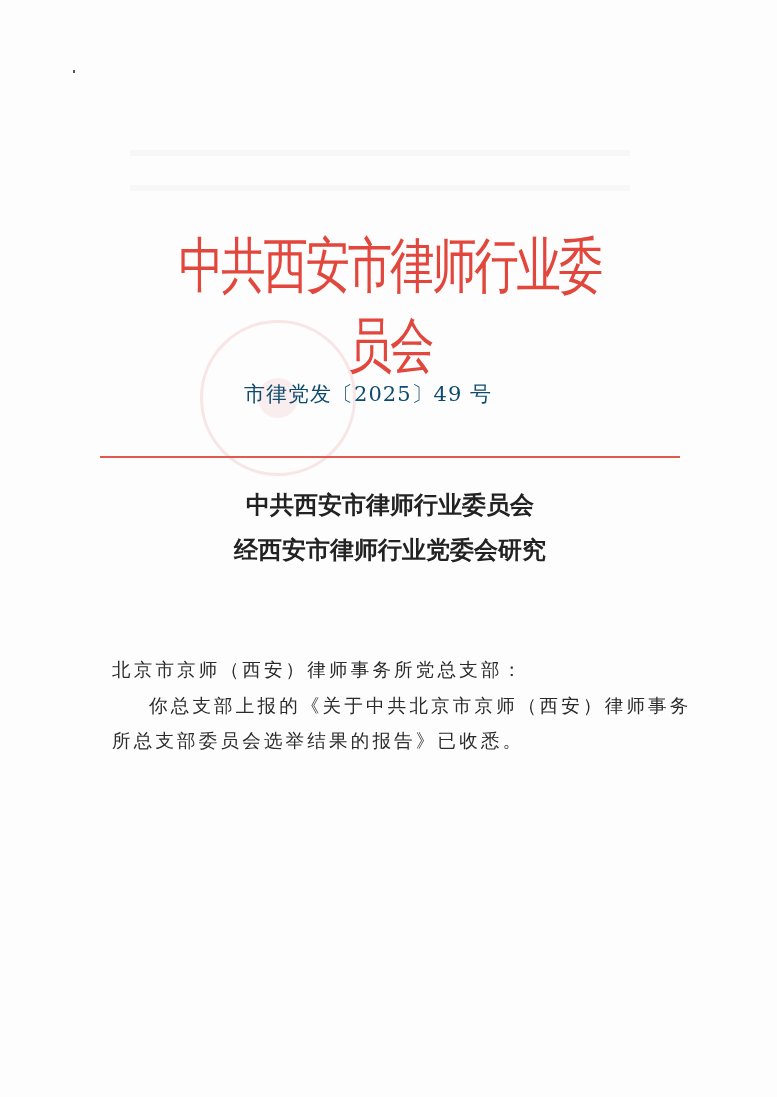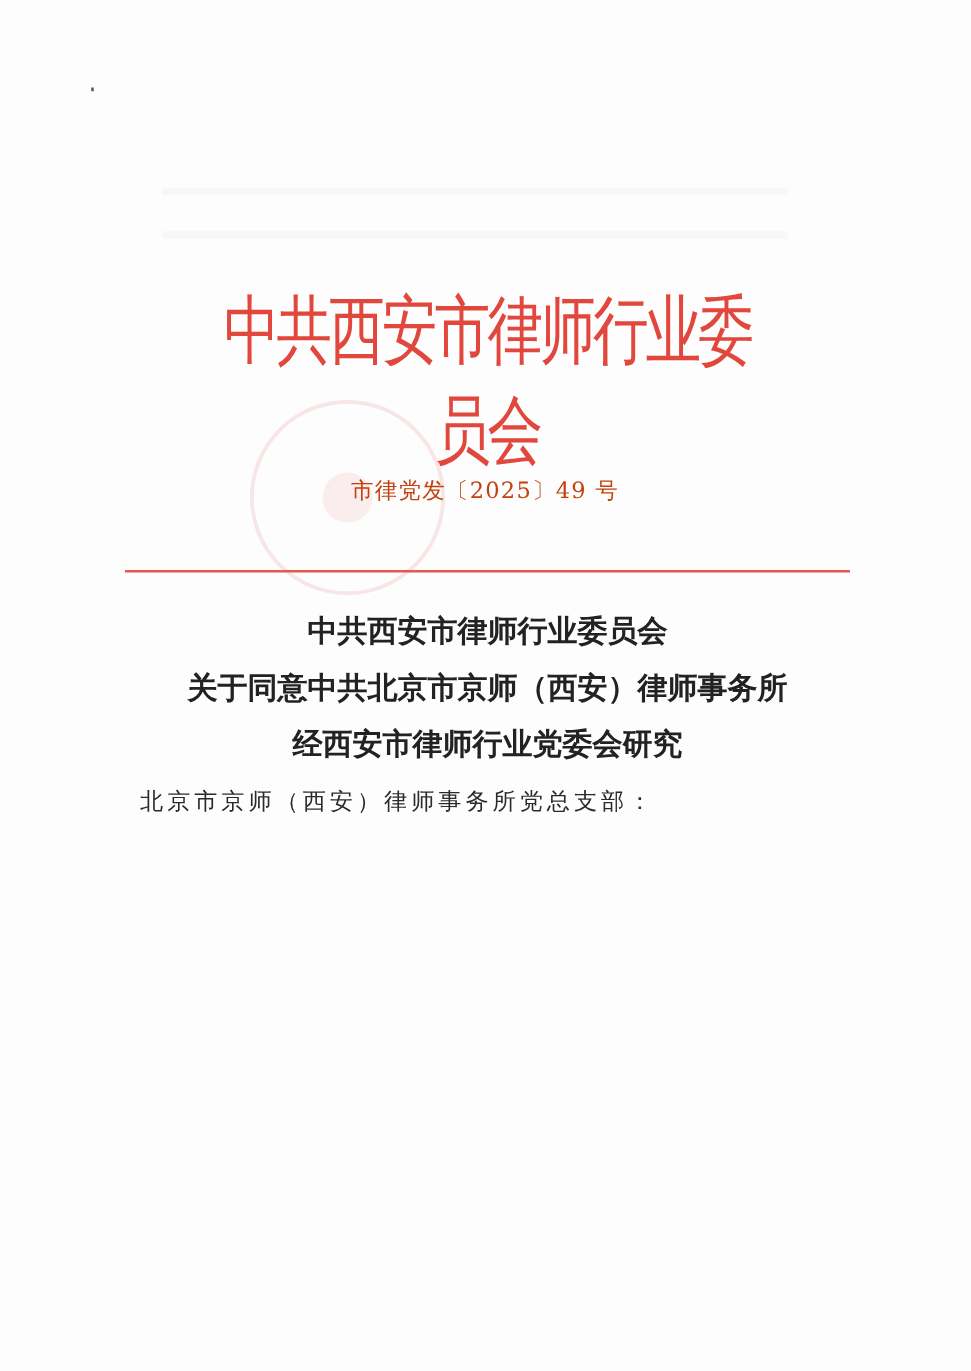--- a/index.html
+++ b/index.html
@@ -16,29 +16,29 @@
     transform:scaleX(0.74); transform-origin:center; font-weight:normal;
     font-family: "DejaVu Serif", serif;
   }
   .stamp {
     position:absolute; left:200px; top:320px; width:150px; height:150px; border-radius:50%;
     border:3px solid rgba(230,120,120,0.18);
   }
   .stamp-inner { position:absolute; left:55px; top:55px; width:40px; height:40px; border-radius:50%;
     background:rgba(230,120,120,0.12); }
   .doc-number {
-    position:absolute; left:188px; top:380px; width:400px; text-align:center;
-    font-size:18px; color:#c2410c; letter-spacing:1px;
+    position:absolute; left:168px; top:380px; width:400px; text-align:center;
+    font-size:21px; color:#0c4a6e; letter-spacing:1px;
   }
   .red-rule { position:absolute; left:100px; top:456px; width:580px; height:2px; background:#e05a50; }
   .title-block {
     position:absolute; left:100px; top:482px; width:580px; text-align:center;
     font-size:24px; line-height:45px; font-weight:bold; color:#222;
   }
-  .body { position:absolute; left:112px; top:624px; width:585px; font-size:18.5px; color:#2a2a2a; line-height:35.5px; letter-spacing:3.2px; }
+  .body { position:absolute; left:112px; top:652px; width:585px; font-size:18.5px; color:#2a2a2a; line-height:35.5px; letter-spacing:3.2px; }
   .body p { margin:0; }
   .indent { text-indent:37px; }
   .mark { position:absolute; width:2px; height:3px; background:#555; }
 </style>
 </head>
 <body>
 
 <div class="page">
   <div class="ghost" style="top:150px"></div>
   <div class="ghost" style="top:185px"></div>
@@ -48,20 +48,20 @@
 
   <div class="stamp">
     <div class="stamp-inner"></div>
   </div>
 
   <div class="doc-number">市律党发〔2025〕49 号</div>
   <div class="red-rule"></div>
 
   <div class="title-block">
     <div>中共西安市律师行业委员会</div>
-    <div>关于同意中共北京市京师（西安）律师事务所</div>
     <div>经西安市律师行业党委会研究</div>
   </div>
 
   <div class="body">
     <p>北京市京师（西安）律师事务所党总支部：</p>
+    <p class="indent">你总支部上报的《关于中共北京市京师（西安）律师事务所总支部委员会选举结果的报告》已收悉。</p>
   </div>
 </div>
 
 </body></html>

